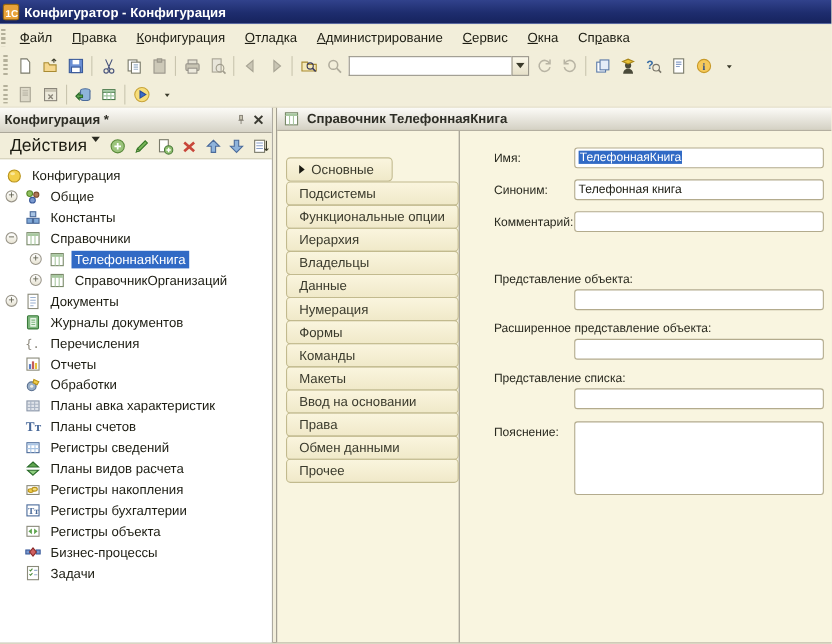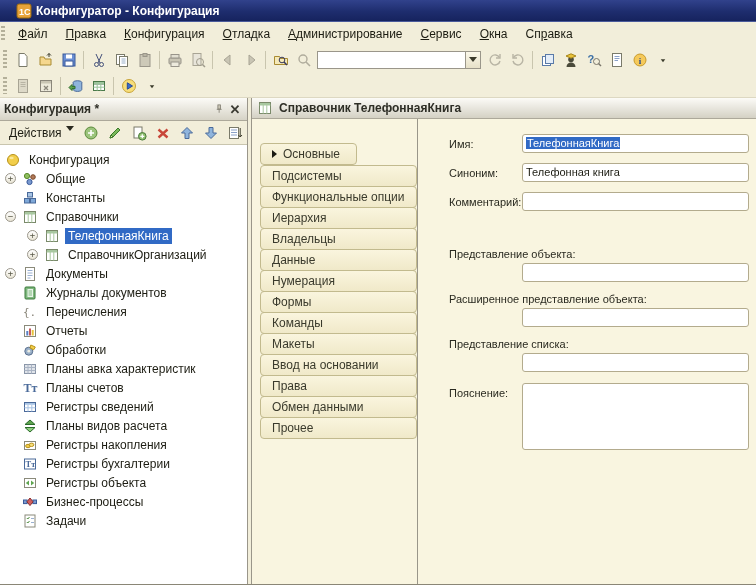--- a/index.html
+++ b/index.html
@@ -9,21 +9,21 @@
     font-size: 12px;
     background:#F2EEDA;
     color:#1c1c12;
   }
   .app { width:756px; height:585px; display:flex; flex-direction:column; border-bottom:1px solid #8a8676;}
 
   
   .titlebar {
     height:22px; flex:0 0 22px;
     background:linear-gradient(#31428c 0%, #1e2d6e 55%, #16235e 100%);
-    display:flex; align-items:center; gap:5px; padding-left:16px;
+    display:flex; align-items:center; gap:5px; padding-left:2px;
     color:#fff; font-weight:bold; font-size:12px;
     border-bottom:1px solid #4a5a9a;
   }
   .app-icon { width:15px; height:15px; display:inline-block; }
 
   
   .menubar { height:24px; flex:0 0 24px; display:flex; align-items:center; padding-left:0; background:#F2EEDA; }
   .menu-item { padding:3px 9px; cursor:default; white-space:nowrap; }
   .menu-item u { text-decoration:underline; }
 
@@ -48,21 +48,21 @@
                 border-right:1px solid #9A968A; background:#fff; }
   .panel-title { height:19px; flex:0 0 19px; display:flex; align-items:center; padding:11px 4px;
                  background:linear-gradient(#FCFBF7,#D6D3C6); border-bottom:1px solid #ACA89A;
                  font-weight:bold; font-size:12px; color:#2e2e26; }
   .panel-title .spacer { flex:1; }
   .mini-btn { width:16px; height:15px; display:flex; align-items:center; justify-content:center;
               font-size:11px; color:#4a4a40; }
   .close-x { font-weight:bold; font-size:13px; color:#3a3a32; }
   .actions-bar { height:24px; flex:0 0 24px; background:#F2EEDA; border-bottom:1px solid #C9C5AE;
                  display:flex; align-items:center; gap:2px; padding-left:5px; }
-  .actions-label { display:flex; align-items:flex-start; gap:4px; padding:2px 4px; font-size:12px; }
+  .actions-label { display:flex; align-items:flex-start; gap:4px; padding:2px 4px; font-size:16px; }
   .abtn { width:22px; height:20px; display:flex; align-items:center; justify-content:center; }
 
   .tree { flex:1; background:#fff; padding-top:5px; overflow:hidden; }
   .tree-row { height:19px; display:flex; align-items:center; padding-left:5px; cursor:default; }
   .tree-row.lvl1 { padding-left:27px; }
   .expander { width:11px; height:11px; flex:0 0 11px; border:1px solid #9a968a; border-radius:50%;
               background:linear-gradient(#ffffff,#e8e4d4); color:#5a5a4a;
               font-size:9px; line-height:9px; text-align:center; margin-right:6px; font-family:"DejaVu Sans Mono", monospace;}
   .exp-space { width:17px; flex:0 0 17px; }
   .tree-icon { width:16px; height:16px; flex:0 0 16px; margin-right:5px; }

